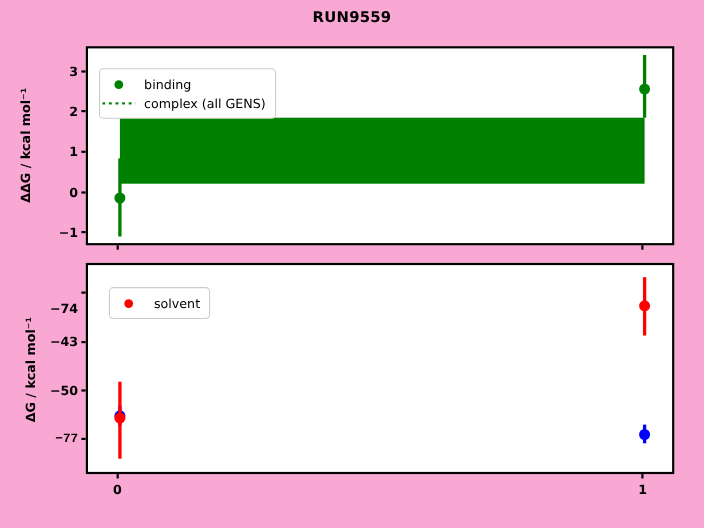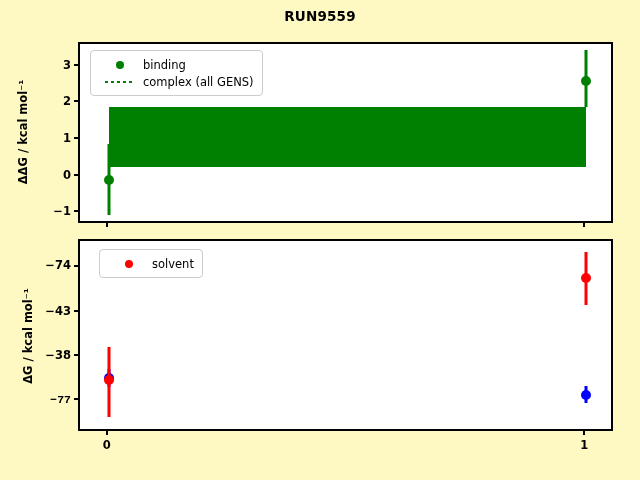--- a/index.html
+++ b/index.html
@@ -10,21 +10,21 @@
   body {
     width: 640px;
     height: 480px;
     font-family: "DejaVu Sans", sans-serif;
     overflow: hidden;
   }
   #figure {
     position: relative;
     width: 640px;
     height: 480px;
-    background: #fef9c3;
+    background: #f9a8d4;
   }
 
   
   .fig-title {
     position: absolute;
     left: 0;
     top: 8px;
     width: 640px;
     text-align: center;
     font-size: 13.5px;
@@ -132,21 +132,22 @@
     position: absolute;
   }
 
   
   .legend {
     position: absolute;
     box-sizing: border-box;
     background: #ffffff;
     border: 1px solid #cccccc;
     border-radius: 4px;
-    padding: 5px 8px 5px 12px;
+    padding: 5px 8px 5px 0;
+    margin-top: 12px;
   }
   .legend-row {
     display: flex;
     align-items: center;
     height: 17px;
   }
   .legend-key {
     width: 34px;
     display: flex;
     align-items: center;
@@ -216,25 +217,25 @@
         </span>
         <span class="legend-text">complex (all GENS)</span>
       </div>
     </div>
   </div>
 
   <div class="ylabel" id="ylabel-bottom">ΔG / kcal mol⁻¹</div>
   <div id="ytickwrap-bottom">
       <div class="ytick-label" style="top: 399.147px; right: 569px; font-family: Liberation Mono, monospace;">−77</div>
       <div class="ytick-mark" style="top: 399.147px; left: 74px;"></div>
-      <div class="ytick-label" style="top: 354.908px; right: 569px;">−38</div>
+      <div class="ytick-label" style="top: 354.908px; right: 569px;">−50</div>
       <div class="ytick-mark" style="top: 354.908px; left: 74px;"></div>
       <div class="ytick-label" style="top: 310.668px; right: 569px;">−43</div>
       <div class="ytick-mark" style="top: 310.668px; left: 74px;"></div>
-      <div class="ytick-label" style="top: 265px; right: 569px;">−74</div>
+      <div class="ytick-label" style="top: 281px; right: 569px;">−74</div>
       <div class="ytick-mark" style="top: 266.429px; left: 74px;"></div>
     </div>
 
   <div class="axes" id="axes-bottom">
     <div class="plot-inner" id="plot-bottom">
         <div class="errbar" style="left: 28.6607px; top: 127.853px; height: 18.1382px; background: rgb(0, 0, 255);"></div>
         <div class="marker" style="left: 28.6607px; top: 136.7px; width: 10px; height: 10px; background: rgb(0, 0, 255);"></div>
         <div class="errbar" style="left: 506.339px; top: 145.106px; height: 17.2535px; background: rgb(0, 0, 255);"></div>
         <div class="marker" style="left: 506.339px; top: 153.512px; width: 10px; height: 10px; background: rgb(0, 0, 255);"></div>
         <div class="errbar" style="left: 28.6607px; top: 106.175px; height: 69.4562px; background: rgb(255, 0, 0);"></div>

